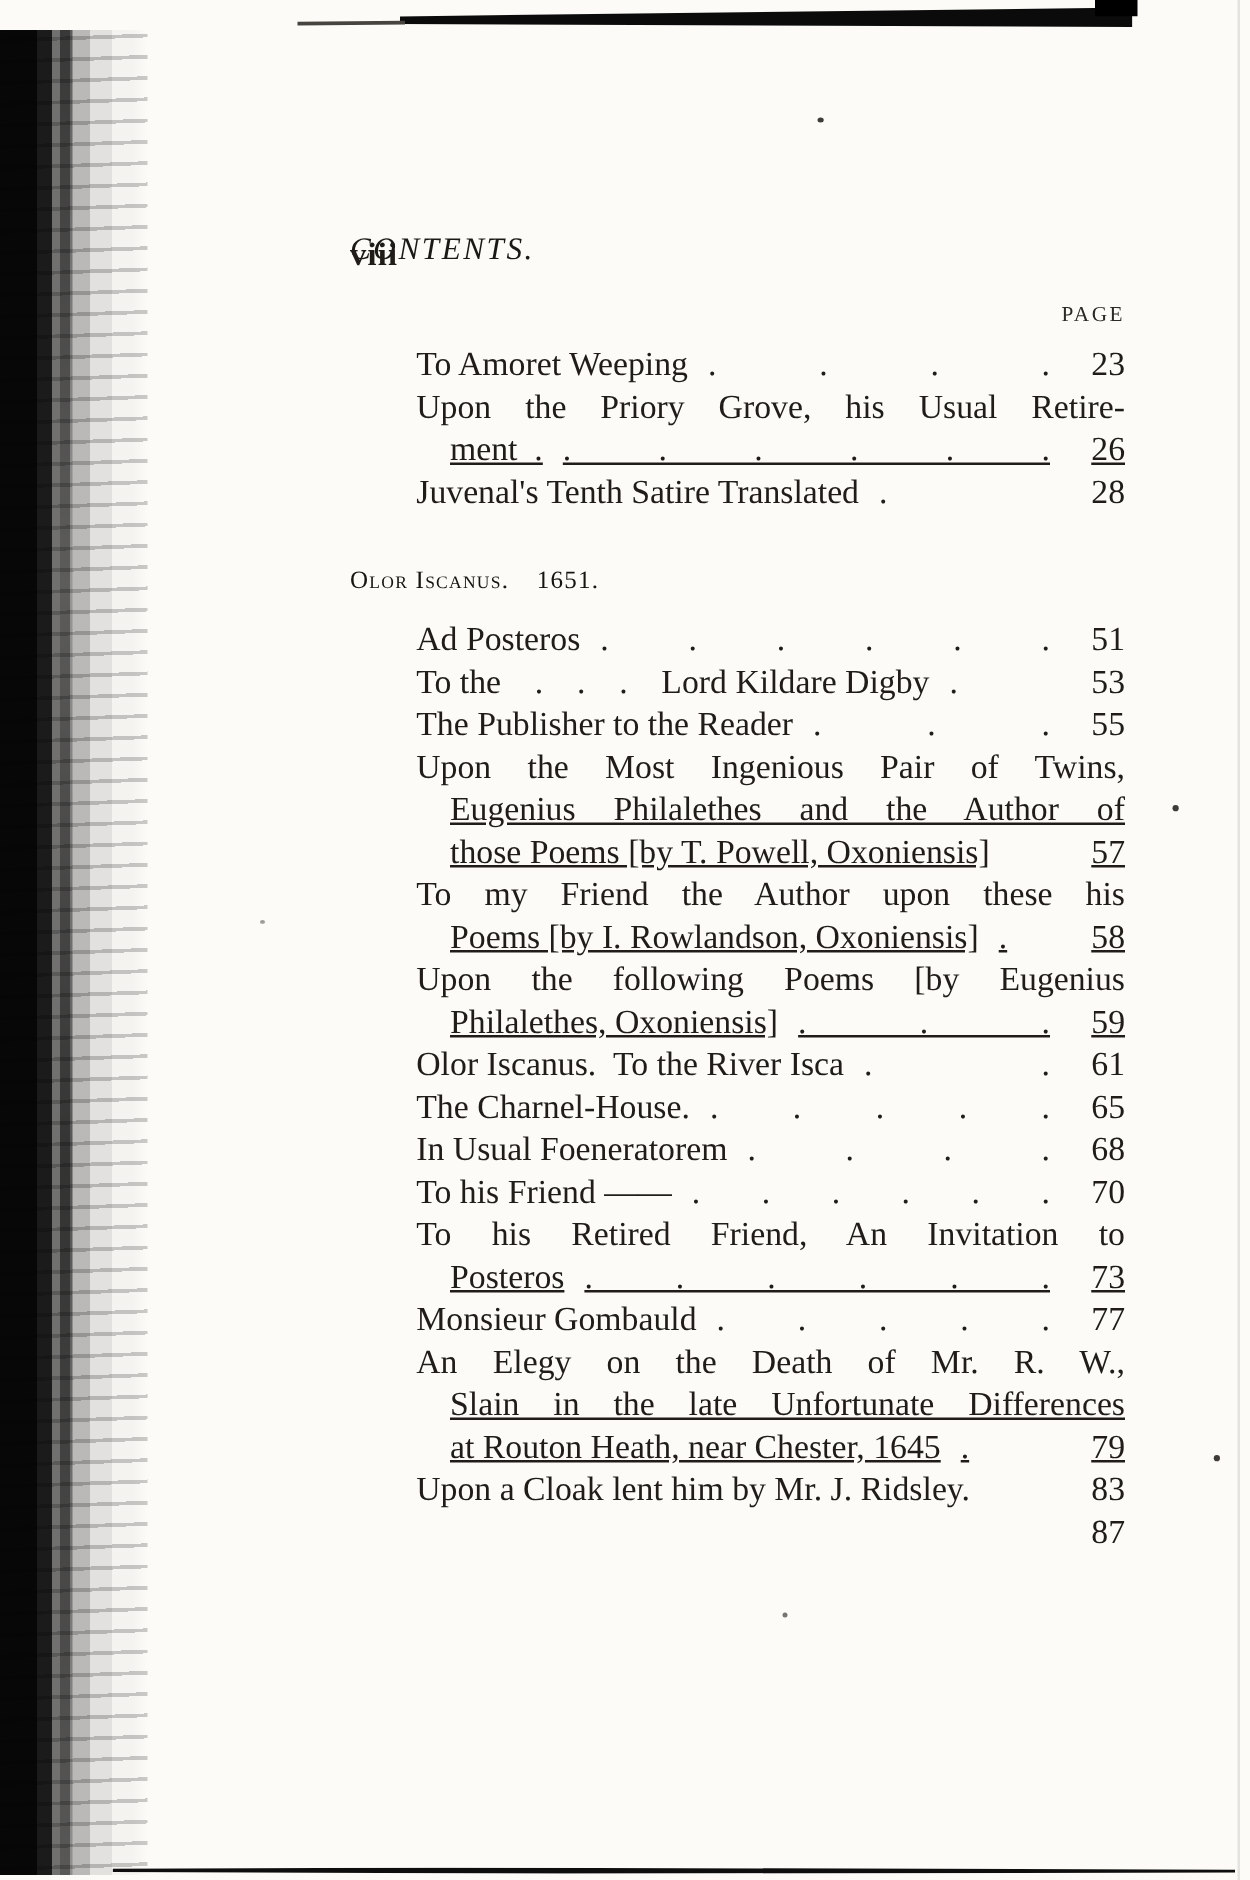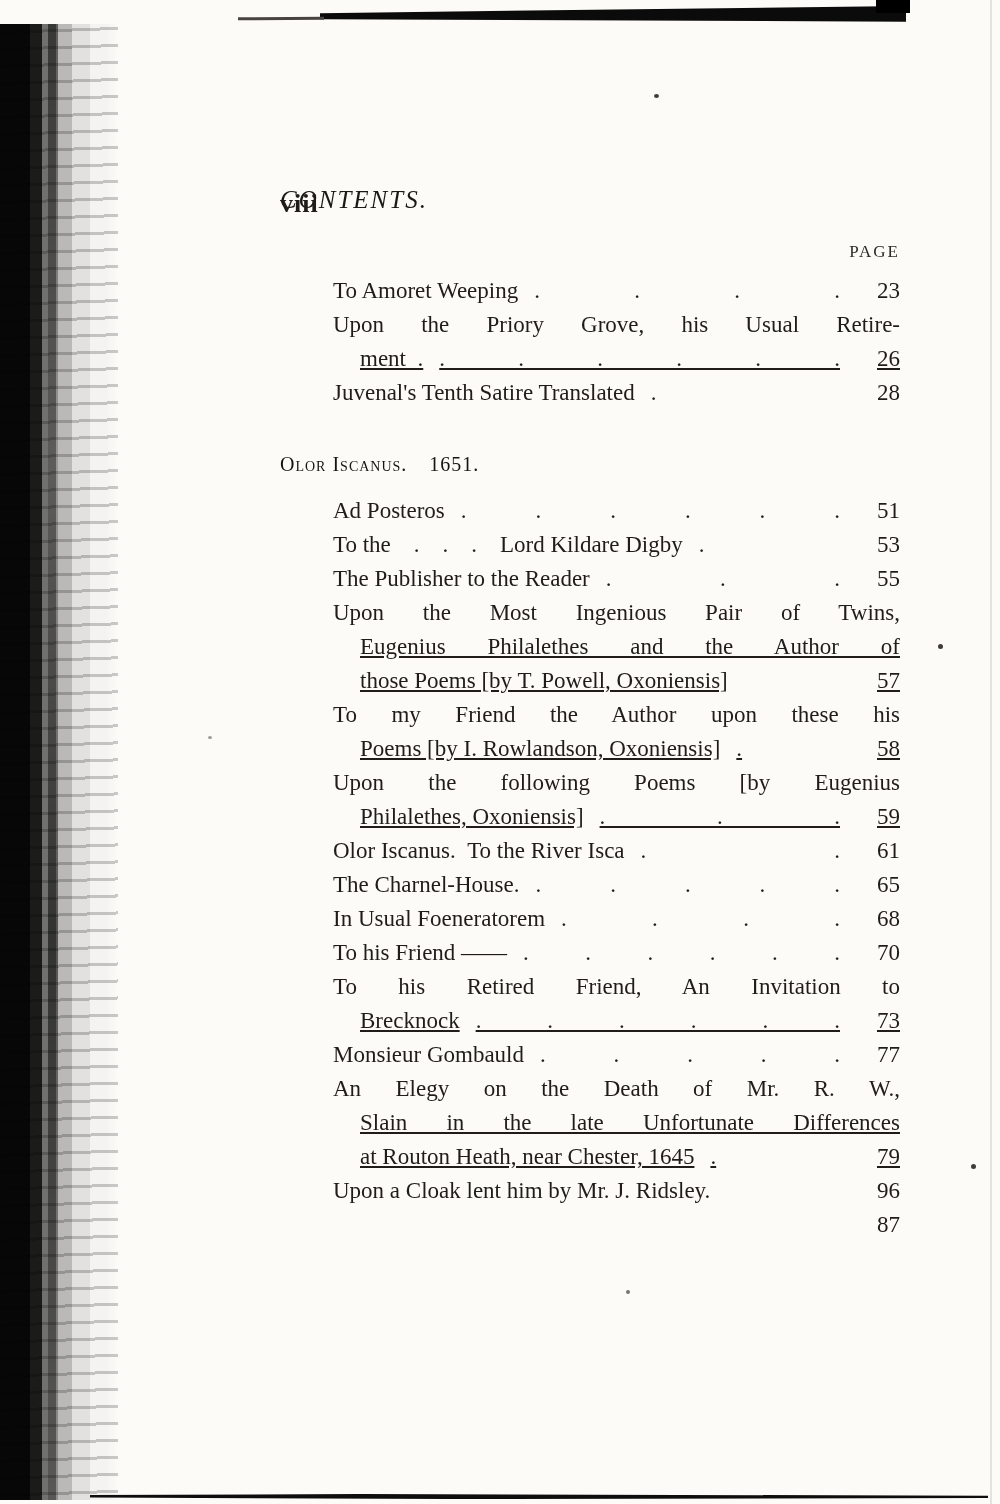--- a/index.html
+++ b/index.html
@@ -58,21 +58,21 @@
   .content { position: absolute; left: 280px; top: 186px; width: 620px; }
   .masthead { position: relative; height: 32px; }
   .folio { position: absolute; left: 0; top: 3px; font-weight: bold; font-size: 26px; letter-spacing: 1px; }
   .title { font-style: italic; font-size: 25px; letter-spacing: 2px; color: #1b1916; }
   .pagelabel { text-align: right; font-size: 17px; letter-spacing: 2px; margin-top: 24px; color: #2c2a26; }
 
   .rows { margin-top: 12px; }
   .row {
     display: flex; align-items: flex-start;
     height: 34px; overflow: hidden;
-    font-size: 23px; line-height: 34px;
+    font-size: 27px; line-height: 34px;
     padding-left: 53px;
   }
   .row.indent { padding-left: 80px; text-decoration: underline; }
   .heading {
     margin: 36px 0 10px 0;
     font-variant: small-caps;
     font-size: 20px; line-height: 36px; letter-spacing: 1px;
     color: #17150f;
   }
   .txt { white-space: nowrap; }
@@ -189,21 +189,21 @@
     </div>
     <div class="row">
       <span class="txt">To his Friend ——</span>
       <span class="leaders">. . . . . .</span>
       <span class="num">70</span>
     </div>
     <div class="row">
       <span class="txt fill">To his Retired Friend, An Invitation to</span>
     </div>
     <div class="row indent">
-      <span class="txt">Brecknock</span>
+      <span class="txt">Posteros</span>
       <span class="leaders">. . . . . .</span>
       <span class="num">73</span>
     </div>
     <div class="row">
       <span class="txt">Monsieur Gombauld</span>
       <span class="leaders">. . . . .</span>
       <span class="num">77</span>
     </div>
     <div class="row">
       <span class="txt fill">An Elegy on the Death of Mr. R. W.,</span>
@@ -212,21 +212,21 @@
       <span class="txt fill">Slain in the late Unfortunate Differences</span>
     </div>
     <div class="row indent">
       <span class="txt">at Routon Heath, near Chester, 1645</span>
       <span class="leaders">.</span>
       <span class="num">79</span>
     </div>
     <div class="row">
       <span class="txt">Upon a Cloak lent him by Mr. J. Ridsley.</span>
       <span class="leaders"></span>
-      <span class="num">96</span>
+      <span class="num">83</span>
     </div>
     <div class="row">
       <span class="leaders"></span>
       <span class="num">87</span>
     </div>
   </div>
 
 </div>
 
 </body></html>

